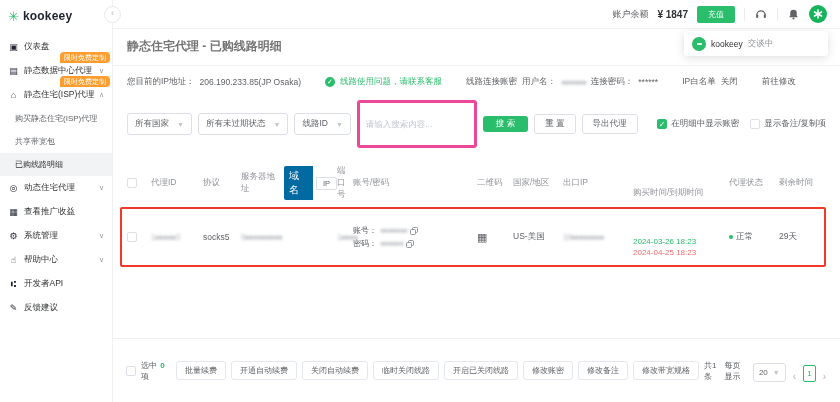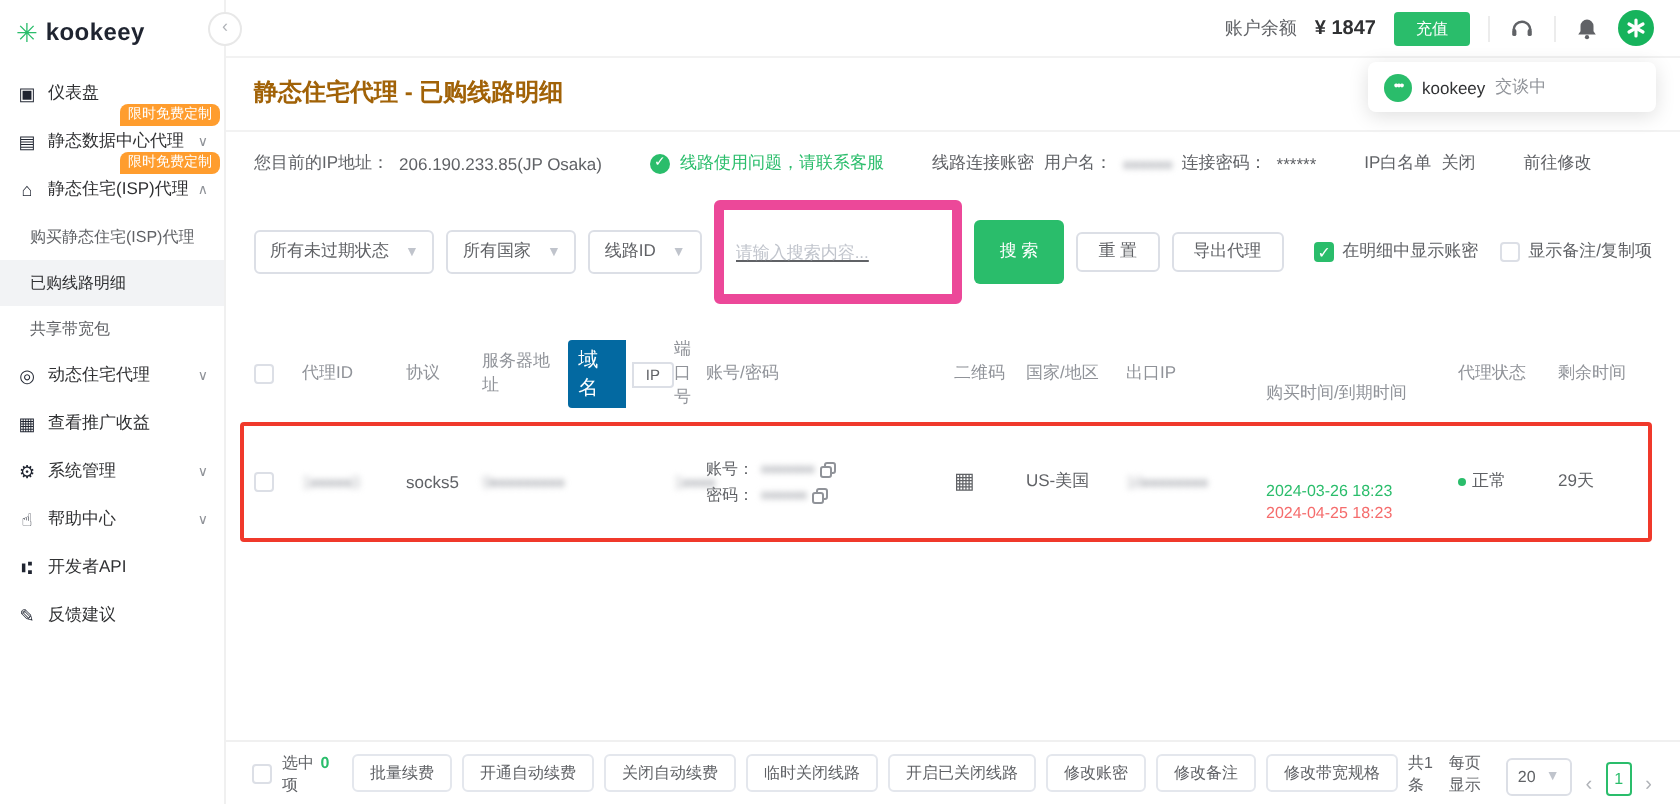--- a/index.html
+++ b/index.html
@@ -31,33 +31,33 @@
   .tb-icon{display:flex;align-items:center;cursor:pointer;}
   .avatar{width:18px;height:18px;border-radius:50%;background:#17b35c;display:flex;align-items:center;justify-content:center;cursor:pointer;}
   .popup{position:absolute;right:12px;top:31px;width:128px;height:25px;background:#fff;border-radius:4px;
          box-shadow:0 2px 10px rgba(0,0,0,.13);display:flex;align-items:center;gap:5px;padding:0 8px;z-index:5;cursor:pointer;}
   .popup-ic{width:14px;height:14px;border-radius:50%;background:#2abd6b;color:#fff;font-size:7px;line-height:14px;text-align:center;flex:none;letter-spacing:-1px;}
   .popup-name{color:#303133;font-size:8.5px;}
   .popup-status{color:#909399;font-size:8.5px;}
   
   .content{padding:0 14px;}
   .title-wrap{margin:0 -14px;padding:9px 14px 10px;border-bottom:1px solid #f2f2f2;}
-  .page-title{font-size:12px;font-weight:bold;color:#a16207;}
+  .page-title{font-size:12px;font-weight:bold;color:#737373;}
   .info-row{display:flex;align-items:center;gap:5px;padding:10px 0 8px;font-size:8.5px;color:#606266;flex-wrap:nowrap;white-space:nowrap;}
   .chk-circle{width:10px;height:10px;border-radius:50%;background:#2abd6b;color:#fff;font-size:7px;line-height:10px;text-align:center;flex:none;}
   .green-link{color:#2abd6b;cursor:pointer;}
   .info-gap{width:14px;}
   .masked{filter:blur(1.6px);color:#b7b9be;letter-spacing:-1px;user-select:none;}
   .filter-row{display:flex;align-items:center;gap:6px;margin:4px 0 10px;}
   .select{height:20px;border:1px solid #dcdfe6;border-radius:3px;display:flex;align-items:center;gap:8px;
           padding:0 7px;background:#fff;color:#606266;font-size:8.5px;cursor:pointer;}
   .caret{color:#c0c4cc;font-size:7px;}
-  .search-input{height:18px;border:5px solid #ec4899;border-radius:3px;width:102px;font-size:8.5px;padding:12px 6px;color:#606266;outline:none;text-decoration:underline;}
+  .search-input{height:18px;border:3px solid #ec4899;border-radius:3px;width:102px;font-size:8.5px;padding:12px 6px;color:#606266;outline:none;}
   .search-input::placeholder{color:#c0c4cc;}
-  .btn-primary{background:#2abd6b;color:#fff;border:none;height:32px;padding:0 13px;border-radius:3px;font-size:8.5px;cursor:pointer;}
+  .btn-primary{background:#2abd6b;color:#fff;border:none;height:16px;padding:0 13px;border-radius:3px;font-size:8.5px;cursor:pointer;}
   .btn-plain{background:#fff;border:1px solid #dcdfe6;color:#606266;height:20px;padding:0 10px;border-radius:3px;font-size:8.5px;cursor:pointer;}
   .cb-group{margin-left:auto;display:flex;align-items:center;gap:11px;font-size:8.5px;}
   .cb-wrap{display:flex;align-items:center;gap:4px;cursor:pointer;}
   .cb{width:10px;height:10px;border:1px solid #dcdfe6;border-radius:2px;background:#fff;flex:none;box-sizing:border-box;}
   .cb.checked{background:#2abd6b;border-color:#2abd6b;color:#fff;font-size:8px;line-height:9px;text-align:center;}
   
   .thead{display:flex;align-items:center;font-size:8.5px;color:#909399;padding:7px 0;}
   .trow{display:flex;align-items:center;font-size:8.5px;color:#606266;padding:9px 0;position:relative;}
   .cell{flex:none;display:flex;align-items:center;gap:3px;}
   .c-sel{width:24px;}.c-id{width:52px;}.c-proto{width:38px;}.c-server{width:96px;}.c-port{width:16px;}
@@ -68,21 +68,21 @@
   .acct-lines{display:flex;flex-direction:column;gap:2px;font-size:8px;}
   .acct-line{display:flex;align-items:center;gap:3px;}
   .copy-ic{cursor:pointer;display:flex;}
   .qr-glyph{font-size:11px;color:#606266;cursor:pointer;line-height:1;}
   .time-lines{display:flex;flex-direction:column;gap:2px;font-size:8px;}
   .t-green{color:#2abd6b;}.t-red{color:#f56c6c;}
   .dot{width:4px;height:4px;border-radius:50%;background:#2abd6b;flex:none;}
   .row-highlight{position:absolute;left:-7px;right:0px;top:-1px;bottom:-1px;border:2px solid #f0392b;border-radius:2px;pointer-events:none;}
   
   .footer{position:absolute;bottom:0;left:0;right:0;height:31px;border-top:1px solid #f0f0f0;
-          display:flex;align-items:center;gap:5px;padding:0 13px;font-size:8px;background:#fff;}
+          display:flex;align-items:center;gap:5px;padding:16px 13px;font-size:8px;background:#fff;}
   .sel-count{color:#2abd6b;font-weight:bold;padding:0 1px;}
   .fbtn{background:#fff;border:1px solid #e4e7ed;color:#606266;height:19px;padding:0 8px;border-radius:3px;font-size:8px;cursor:pointer;white-space:nowrap;}
   .pager{margin-left:auto;display:flex;align-items:flex-end;gap:6px;color:#606266;}
   .pp-select{height:17px;border:1px solid #dcdfe6;border-radius:3px;display:flex;align-items:center;gap:5px;padding:0 5px;cursor:pointer;}
   .pg-arrow{color:#b0b3b8;font-size:10px;cursor:pointer;padding:0 1px;}
   .pg-num{width:15px;height:15px;border:1px solid #2abd6b;color:#2abd6b;border-radius:2px;font-size:8px;
           display:flex;align-items:center;justify-content:center;cursor:pointer;}
 </style>
 </head>
 <body>
@@ -103,22 +103,22 @@
       <span class="m-label">静态数据中心代理</span>
       <span class="m-chev">∨</span>
     </div>
     <div class="m-item">
       <span class="m-badge">限时免费定制</span>
       <span class="m-icon">⌂</span>
       <span class="m-label">静态住宅(ISP)代理</span>
       <span class="m-chev">∧</span>
     </div>
     <div class="sub-item">购买静态住宅(ISP)代理</div>
+    <div class="sub-item">共享带宽包</div>
     <div class="sub-item active">已购线路明细</div>
-    <div class="sub-item">共享带宽包</div>
     <div class="m-item">
       <span class="m-icon">◎</span>
       <span class="m-label">动态住宅代理</span>
       <span class="m-chev">∨</span>
     </div>
     <div class="m-item">
       <span class="m-icon">▦</span>
       <span class="m-label">查看推广收益</span>
     </div>
     <div class="m-item">
@@ -200,25 +200,25 @@
       <span>******</span>
       <span class="info-gap"></span>
       <span>IP白名单</span>
       <span>关闭</span>
       <span class="info-gap"></span>
       <span>前往修改</span>
     </div>
 
     <div class="filter-row">
       <div class="select">
+        <span>所有国家</span>
+        <span class="caret">▼</span>
+      </div>
+      <div class="select">
         <span>所有未过期状态</span>
-        <span class="caret">▼</span>
-      </div>
-      <div class="select">
-        <span>所有国家</span>
         <span class="caret">▼</span>
       </div>
       <div class="select">
         <span>线路ID</span>
         <span class="caret">▼</span>
       </div>
       <input class="search-input" placeholder="请输入搜索内容..." style="">
       <button class="btn-primary">搜 索</button>
       <button class="btn-plain">重 置</button>
       <button class="btn-plain">导出代理</button>

